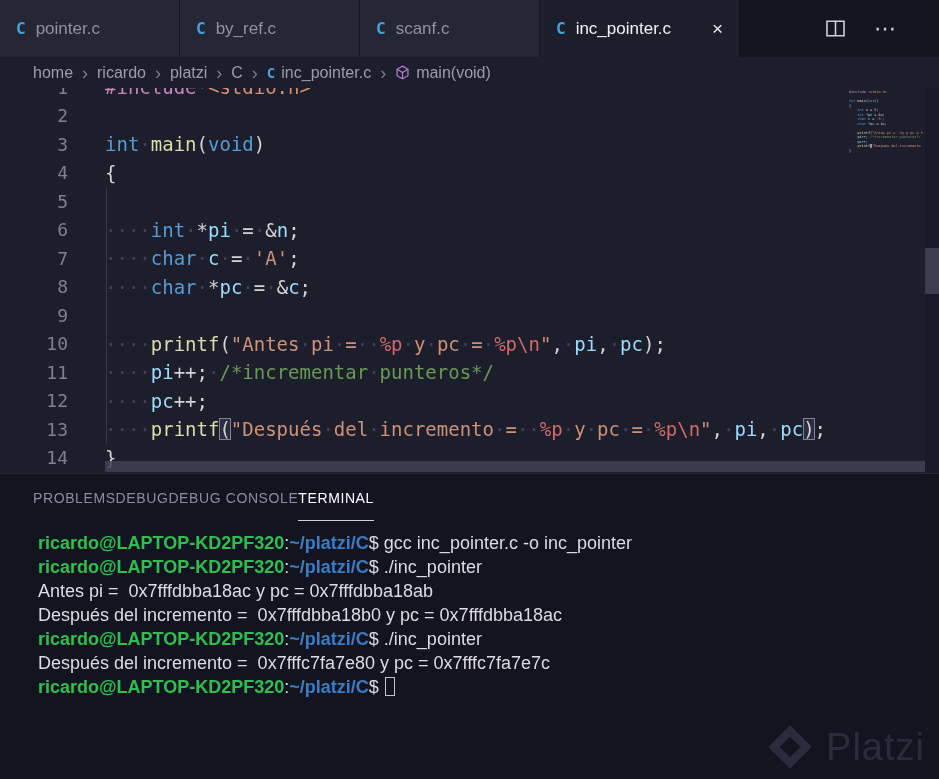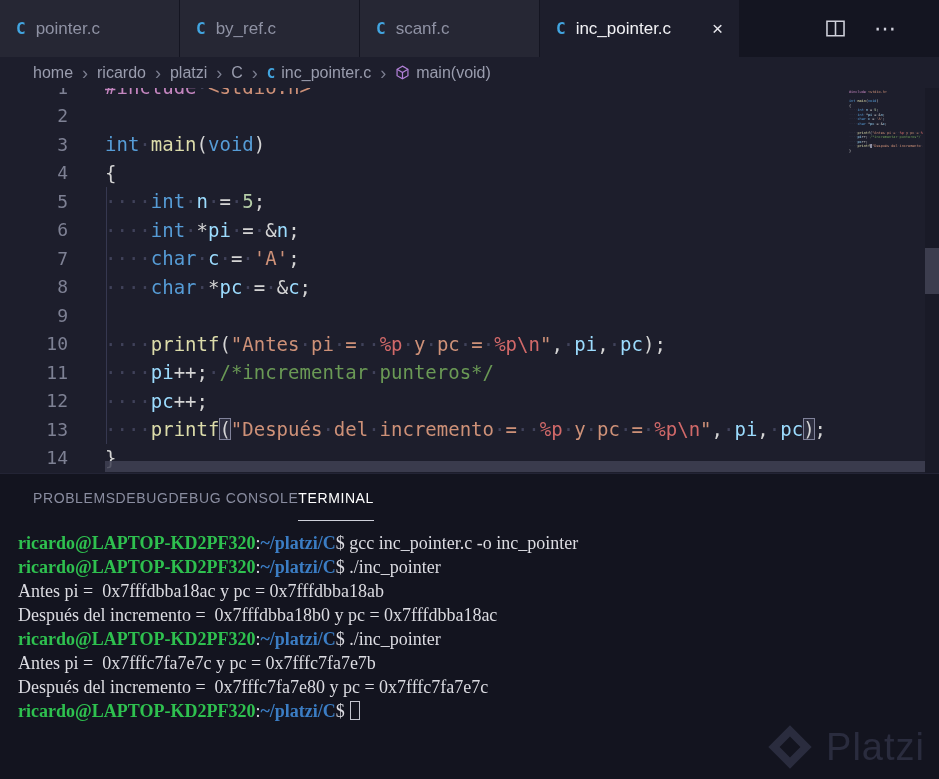--- a/index.html
+++ b/index.html
@@ -50,21 +50,21 @@
   .vscroll{position:absolute;right:0;top:0;width:14px;height:100%;background:#191a27;cursor:pointer}
   .vthumb{position:absolute;top:160px;height:46px;width:100%;background:#3c3d4e}
   .hscroll{position:absolute;bottom:1px;left:105px;right:14px;height:11px;background:#3f4153;opacity:.85;cursor:pointer}
 
   
   .panel{flex:1;background:#13141f;position:relative;border-top:1px solid #232435}
   .panel-tabs{display:flex;padding:16px 0 0 33px;height:47px}
   .ptab{font-size:14px;letter-spacing:.6px;color:#8a8da0;padding-bottom:8px;border-bottom:1.5px solid transparent;cursor:pointer}
   .ptab.active{color:#ffffff;border-bottom-color:#cfd0da}
 
-  .terminal{padding:10px 0 0 18px;font-family:Liberation Serif, serif;font-size:18px;cursor:text}
+  .terminal{padding:10px 0 0 38px;font-family:Liberation Sans, sans-serif;font-size:18px;cursor:text}
   .tline{height:24px;line-height:24px;white-space:pre}
   .seg-g{color:#2ec04f;font-weight:700}
   .seg-b{color:#3b7dc4;font-weight:700}
   .seg-w{color:#dcdce2}
   .tcursor{display:inline-block;width:10px;height:19px;border:1.5px solid #c3c4ce;vertical-align:-3px;margin-left:1px}
 
   .watermark{position:absolute;right:14px;bottom:6px;display:flex;align-items:center;gap:10px;color:#2a2c3e;font-size:38px;font-weight:500;letter-spacing:1px;pointer-events:none}
 </style>
 </head>
 <body>
@@ -148,21 +148,20 @@
         <div class="line">
           <div class="ln">3</div>
           <div class="ltext"><span class="tk-kw">int</span><span class="tk-ws">·</span><span class="tk-fn">main</span><span class="tk-pun">(</span><span class="tk-kw">void</span><span class="tk-pun">)</span></div>
         </div>
         <div class="line">
           <div class="ln">4</div>
           <div class="ltext"><span class="tk-pun">{</span></div>
         </div>
         <div class="line">
           <div class="ln">5</div>
-          <div class="ltext"><span class="tk-ws">····</span><span class="tk-kw">int</span><span class="tk-ws">·</span><span class="tk-var">n</span><span class="tk-ws">·</span><span class="tk-pun">=</span><span class="tk-ws">·</span><span class="tk-num">5</span><span class="tk-pun">;</span></div>
         </div>
         <div class="line">
           <div class="ln">6</div>
           <div class="ltext"><span class="tk-ws">····</span><span class="tk-kw">int</span><span class="tk-ws">·</span><span class="tk-pun">*</span><span class="tk-var">pi</span><span class="tk-ws">·</span><span class="tk-pun">=</span><span class="tk-ws">·</span><span class="tk-pun">&amp;</span><span class="tk-var">n</span><span class="tk-pun">;</span></div>
         </div>
         <div class="line">
           <div class="ln">7</div>
           <div class="ltext"><span class="tk-ws">····</span><span class="tk-kw">char</span><span class="tk-ws">·</span><span class="tk-var">c</span><span class="tk-ws">·</span><span class="tk-pun">=</span><span class="tk-ws">·</span><span class="tk-str">'A'</span><span class="tk-pun">;</span></div>
         </div>
         <div class="line">
@@ -223,21 +222,20 @@
         <div class="ptab">DEBUG</div>
         <div class="ptab">DEBUG CONSOLE</div>
         <div class="ptab active">TERMINAL</div>
       </div>
     <div class="terminal">
         <div class="tline"><span class="seg-g">ricardo@LAPTOP-KD2PF320</span><span class="seg-w">:</span><span class="seg-b">~/platzi/C</span><span class="seg-w">$ </span><span class="seg-w">gcc inc_pointer.c -o inc_pointer</span></div>
         <div class="tline"><span class="seg-g">ricardo@LAPTOP-KD2PF320</span><span class="seg-w">:</span><span class="seg-b">~/platzi/C</span><span class="seg-w">$ </span><span class="seg-w">./inc_pointer</span></div>
         <div class="tline"><span class="seg-w">Antes pi =  0x7fffdbba18ac y pc = 0x7fffdbba18ab</span></div>
         <div class="tline"><span class="seg-w">Después del incremento =  0x7fffdbba18b0 y pc = 0x7fffdbba18ac</span></div>
         <div class="tline"><span class="seg-g">ricardo@LAPTOP-KD2PF320</span><span class="seg-w">:</span><span class="seg-b">~/platzi/C</span><span class="seg-w">$ </span><span class="seg-w">./inc_pointer</span></div>
-        <div class="tline"><span class="seg-w">Antes pi =  0x7fffc7fa7e7c y pc = 0x7fffc7fa7e7b</span></div>
         <div class="tline"><span class="seg-w">Después del incremento =  0x7fffc7fa7e80 y pc = 0x7fffc7fa7e7c</span></div>
         <div class="tline"><span class="seg-g">ricardo@LAPTOP-KD2PF320</span><span class="seg-w">:</span><span class="seg-b">~/platzi/C</span><span class="seg-w">$ </span><span class="tcursor"></span></div>
       </div>
     <div class="watermark">
       <span style="display:flex">
         <svg width="52" height="52" viewBox="0 0 24 24">
             <path d="M12 2 L22 12 L12 22 L2 12 Z M12 7.2 L7.2 12 L12 16.8 L16.8 12 Z" fill="#2a2c3e" fill-rule="evenodd"></path>
           </svg>
       </span>
       <span>Platzi</span>

